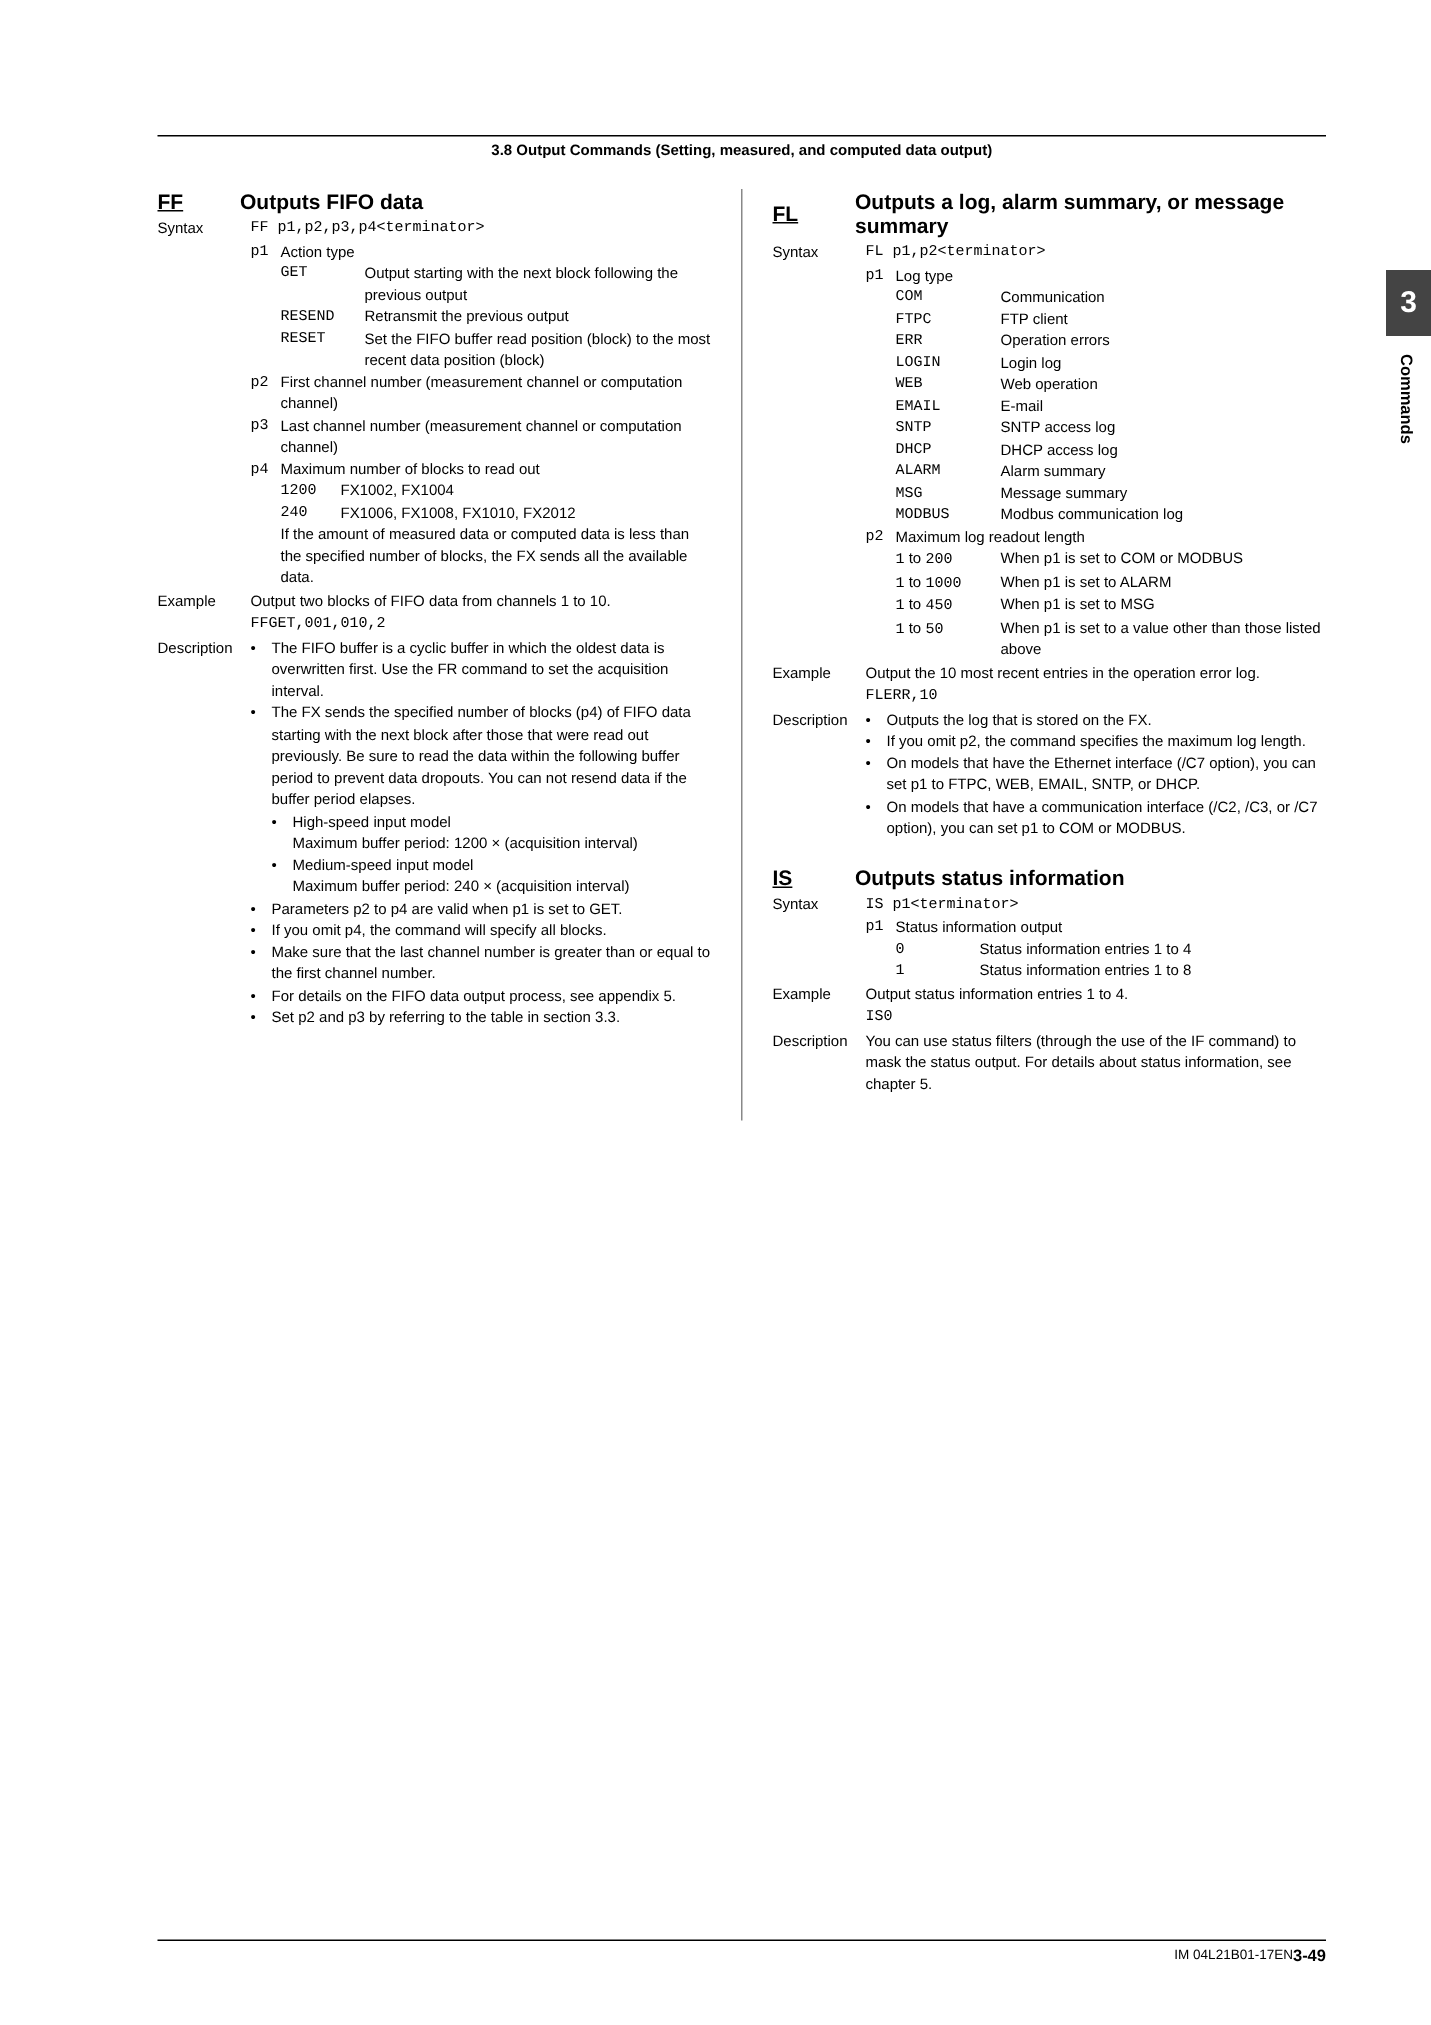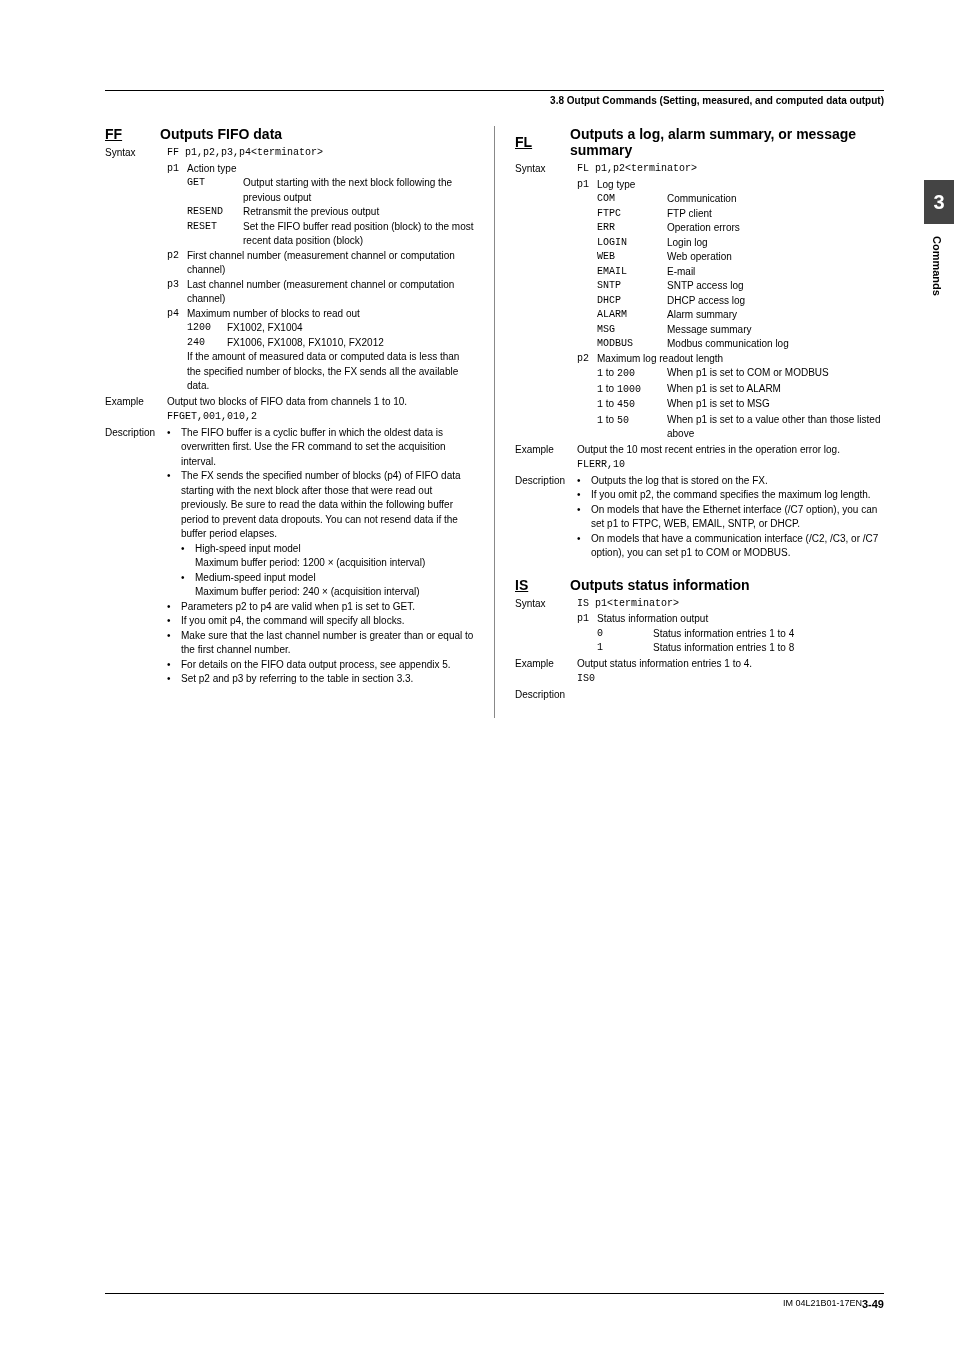--- a/index.html
+++ b/index.html
@@ -1,18 +1,18 @@
 <!DOCTYPE html>
 <html><head>
 <meta charset="utf-8">
 <style>
 body{margin:0;font-family:Arial,Helvetica,sans-serif;font-size:10px;color:#000;background:#fff}
 .page{width:954px;height:1350px;position:relative;box-sizing:border-box;padding:90px 70px 40px 105px}
 .header-line{border-top:1px solid #000;margin-bottom:4px}
-.header-text{text-align:right;font-size:10px;font-weight:bold;margin-bottom:20px}
+.header-text{text-align:center;font-size:10px;font-weight:bold;margin-bottom:20px}
 .cols{display:flex;gap:0}
 .col{flex:1}
 .col-left{padding-right:20px;border-right:1px solid #888}
 .col-right{padding-left:20px}
 .cmd-head{display:flex;align-items:center;margin-bottom:4px}
 .cmd-name{font-size:14px;font-weight:bold;text-decoration:underline;min-width:55px}
 .cmd-title{font-size:14px;font-weight:bold}
 .row{display:flex;margin-bottom:1px;line-height:1.45}
 .label{min-width:62px;font-size:10px}
 .content{flex:1;font-size:10px}
@@ -300,20 +300,21 @@
         <div class="row">
           <div class="label">Example</div>
           <div class="content">Output status information entries 1 to 4.</div>
         </div>
         <div class="row">
             <div class="label"></div>
             <div class="content mono">IS0</div>
           </div>
         <div class="row">
           <div class="label">Description</div>
+          <div class="content">You can use status filters (through the use of the IF command) to mask the status output. For details about status information, see chapter 5.</div>
         </div>
       </div>
     </div>
   </div>
 
   <div class="tab">
     <div class="tab-num">3</div>
     <div class="tab-text">Commands</div>
   </div>
 

